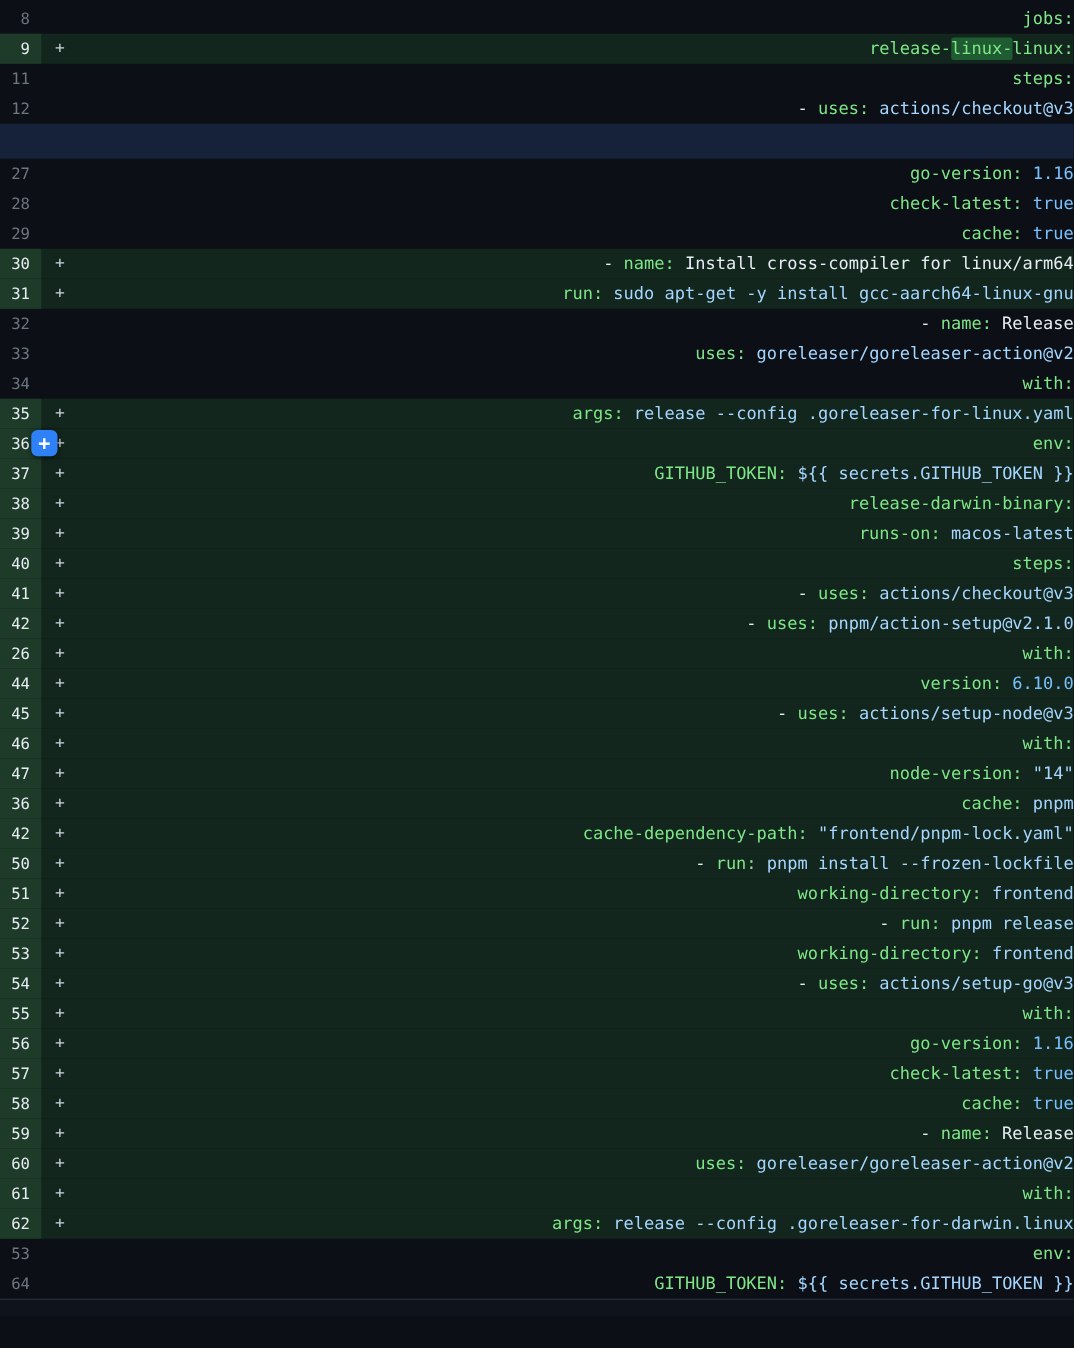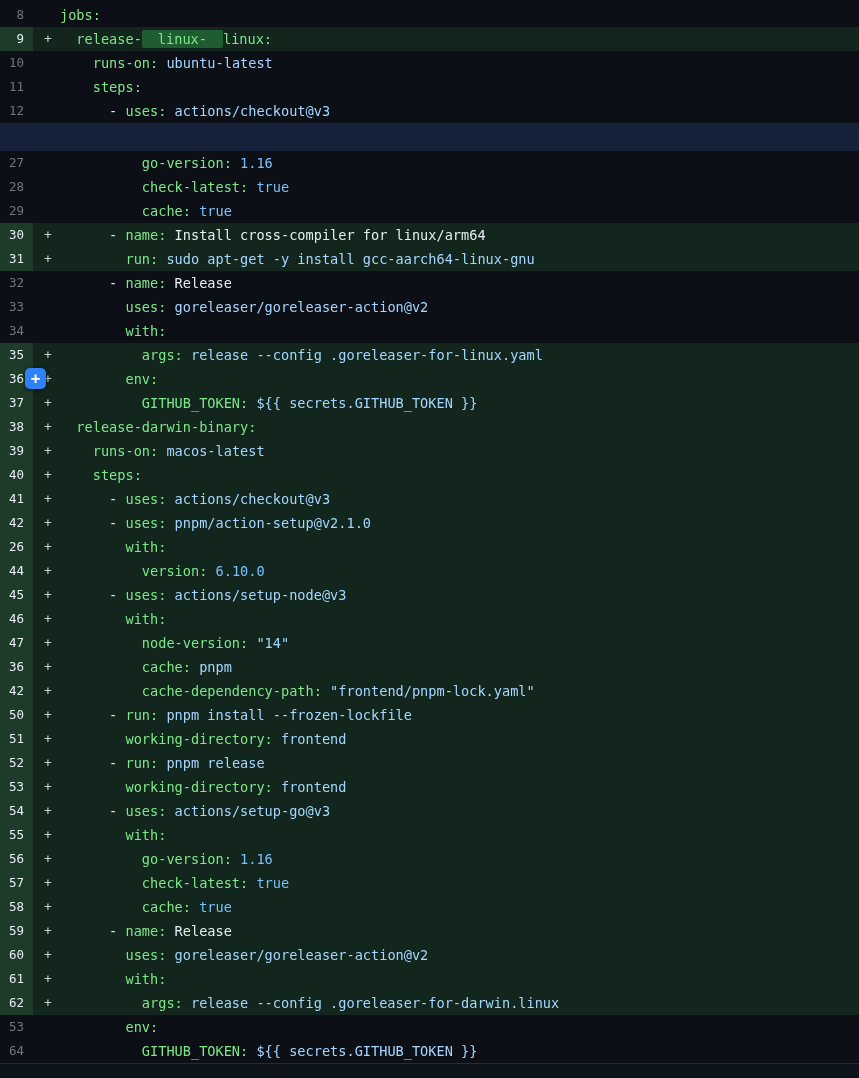--- a/index.html
+++ b/index.html
@@ -20,26 +20,26 @@
     color:var(--line-number-context,#6e7681);
   }
   .row.add .num{
     background:var(--addition-gutter-bg,#1e3b29);
     color:var(--line-number-added,#e6edf3);
   }
   .marker{
     flex:0 0 27px;width:27px;box-sizing:border-box;padding-left:11px;
     color:var(--marker-color,#c9d1d9);font-size:13px;
   }
-  .code{flex:1;}
+  .code{flex:1;text-align:right;}
   .tok-key{color:var(--key-green,#7ee787);}
   .tok-str{color:var(--string-blue,#a5d6ff);}
   .tok-const{color:var(--constant-blue,#79c0ff);}
   .tok-plain{color:var(--plain-text,#e6edf3);}
-  .hl{background:var(--word-highlight-bg,#1f5c31);border-radius:2px;padding:1px 16px;}
+  .hl{background:var(--word-highlight-bg,#1f5c31);border-radius:2px;padding:1px 0;}
   .expander{
     height:28px;background:var(--expander-bg,#162239);cursor:pointer;
   }
   .add-btn{
     position:absolute;left:25px;top:1px;width:21px;height:21px;
     background:var(--add-button-bg,#2f81f7);border-radius:5px;
     color:#ffffff;font-size:16px;font-weight:bold;
     display:flex;align-items:center;justify-content:center;line-height:1;
     box-shadow:0 1px 4px rgba(0,0,0,.6);cursor:pointer;z-index:2;
   }
@@ -47,21 +47,20 @@
     border-top:1px solid var(--bottom-border,#262c36);
     background:var(--bottom-strip-bg,#0f141c);height:13px;
   }
 </style>
 </head>
 <body>
 
 <div class="diff">
     <div class="row ctx"><div class="num">8</div><div class="marker"></div><div class="code"><span class="tok-key">jobs:</span></div></div>
     <div class="row add"><div class="num">9</div><div class="marker">+</div><div class="code"><span class="tok-key">  release-</span><span class="tok-key hl">linux-</span><span class="tok-key">linux:</span></div></div>
-    <div class="row ctx"><div class="num">10</div><div class="marker"></div><div class="code"><span class="tok-key">    runs-on:</span><span class="tok-str"> ubuntu-latest</span></div></div>
     <div class="row ctx"><div class="num">11</div><div class="marker"></div><div class="code"><span class="tok-key">    steps:</span></div></div>
     <div class="row ctx"><div class="num">12</div><div class="marker"></div><div class="code"><span class="tok-plain">      - </span><span class="tok-key">uses:</span><span class="tok-str"> actions/checkout@v3</span></div></div>
     <div class="row expander"></div>
     <div class="row ctx"><div class="num">27</div><div class="marker"></div><div class="code"><span class="tok-key">          go-version:</span><span class="tok-const"> 1.16</span></div></div>
     <div class="row ctx"><div class="num">28</div><div class="marker"></div><div class="code"><span class="tok-key">          check-latest:</span><span class="tok-const"> true</span></div></div>
     <div class="row ctx"><div class="num">29</div><div class="marker"></div><div class="code"><span class="tok-key">          cache:</span><span class="tok-const"> true</span></div></div>
     <div class="row add"><div class="num">30</div><div class="marker">+</div><div class="code"><span class="tok-plain">      - </span><span class="tok-key">name:</span><span class="tok-plain"> Install cross-compiler for linux/arm64</span></div></div>
     <div class="row add"><div class="num">31</div><div class="marker">+</div><div class="code"><span class="tok-key">        run:</span><span class="tok-str"> sudo apt-get -y install gcc-aarch64-linux-gnu</span></div></div>
     <div class="row ctx"><div class="num">32</div><div class="marker"></div><div class="code"><span class="tok-plain">      - </span><span class="tok-key">name:</span><span class="tok-plain"> Release</span></div></div>
     <div class="row ctx"><div class="num">33</div><div class="marker"></div><div class="code"><span class="tok-key">        uses:</span><span class="tok-str"> goreleaser/goreleaser-action@v2</span></div></div>

